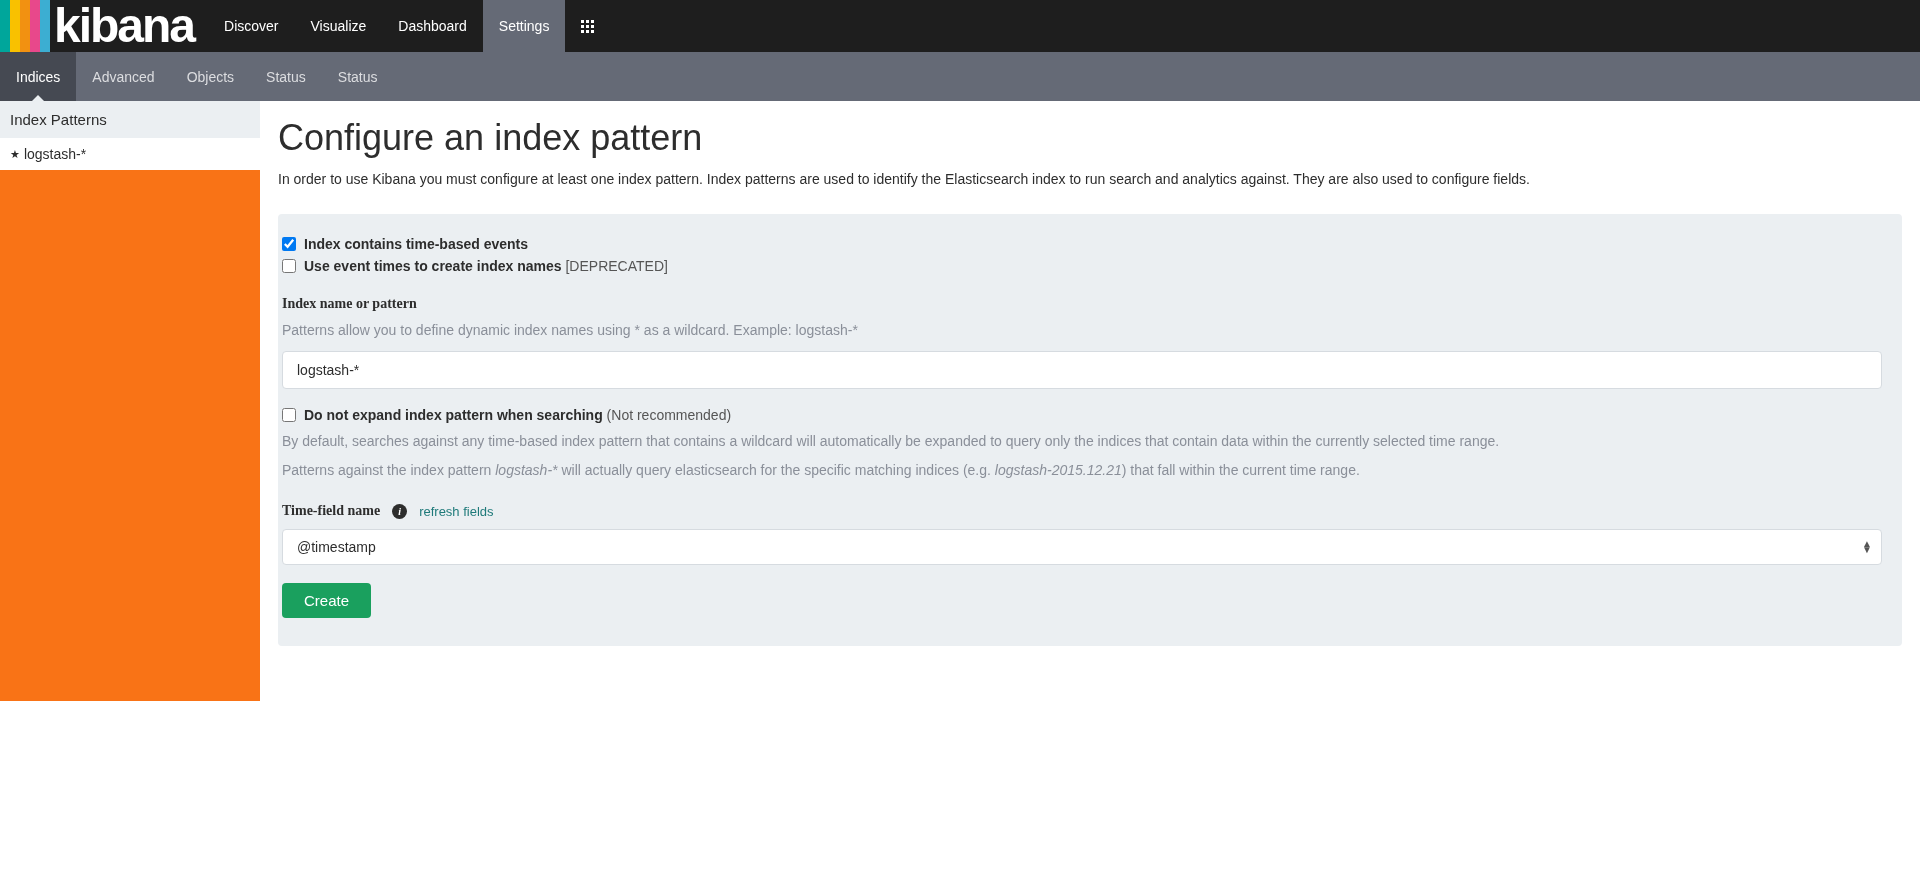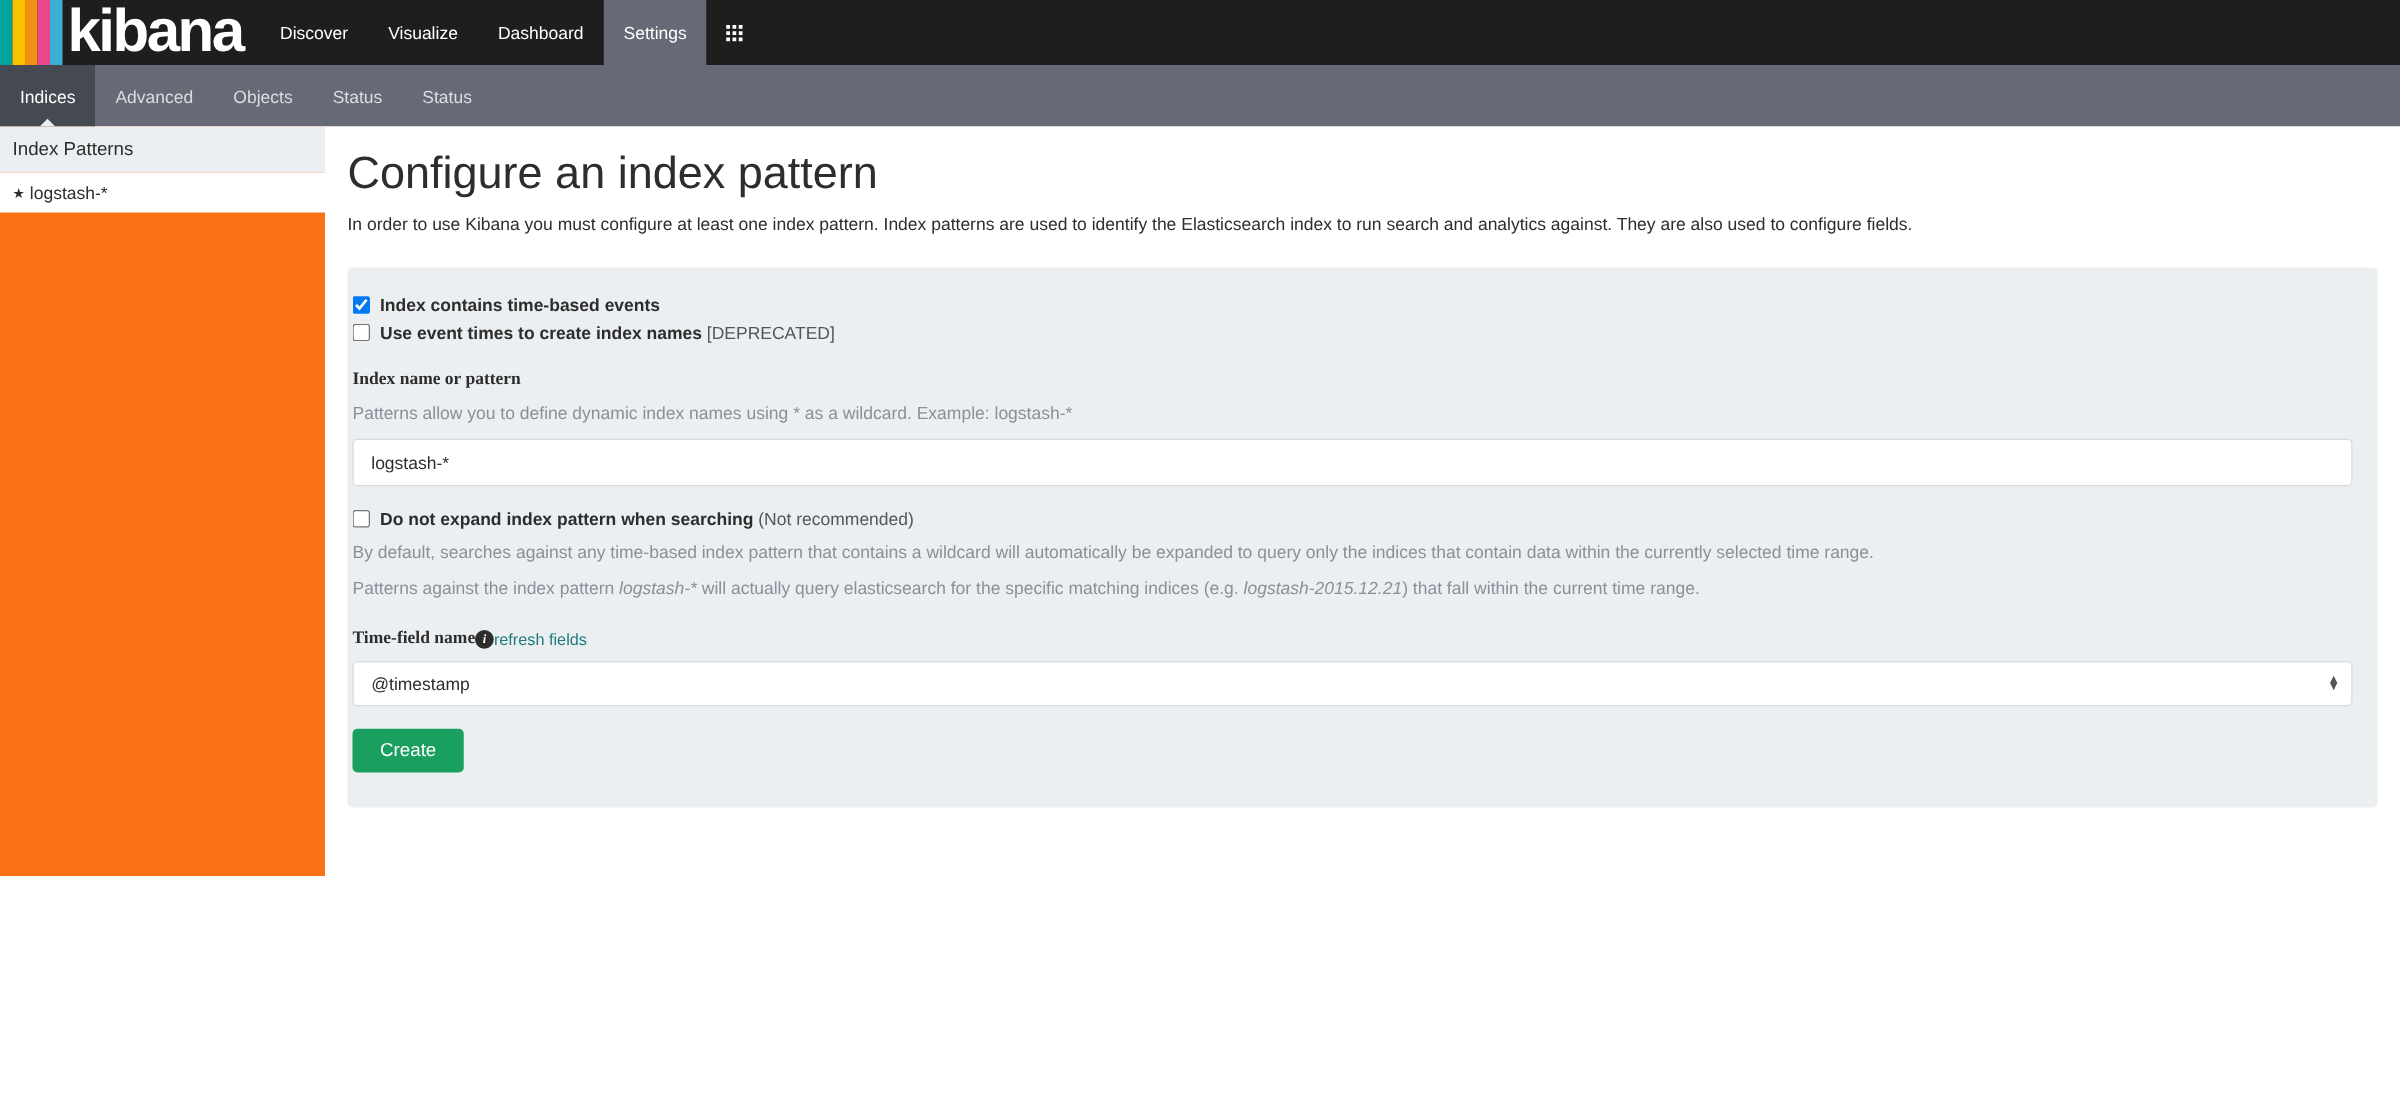--- a/index.html
+++ b/index.html
@@ -215,20 +215,21 @@
       background: #fff;
       border-radius: 4px;
       padding: 10px 14px;
       font-size: 14px;
       margin-top: 10px;
       color: #2d2d2d;
     }
     .time-row {
       display: flex;
       align-items: center;
+      gap: 12px;
       margin-top: 22px;
     }
     .time-row .section-label {
       margin-top: 0;
     }
     .info-circle {
       width: 15px;
       height: 15px;
       border-radius: 50%;
       background: #2d2d2d;

